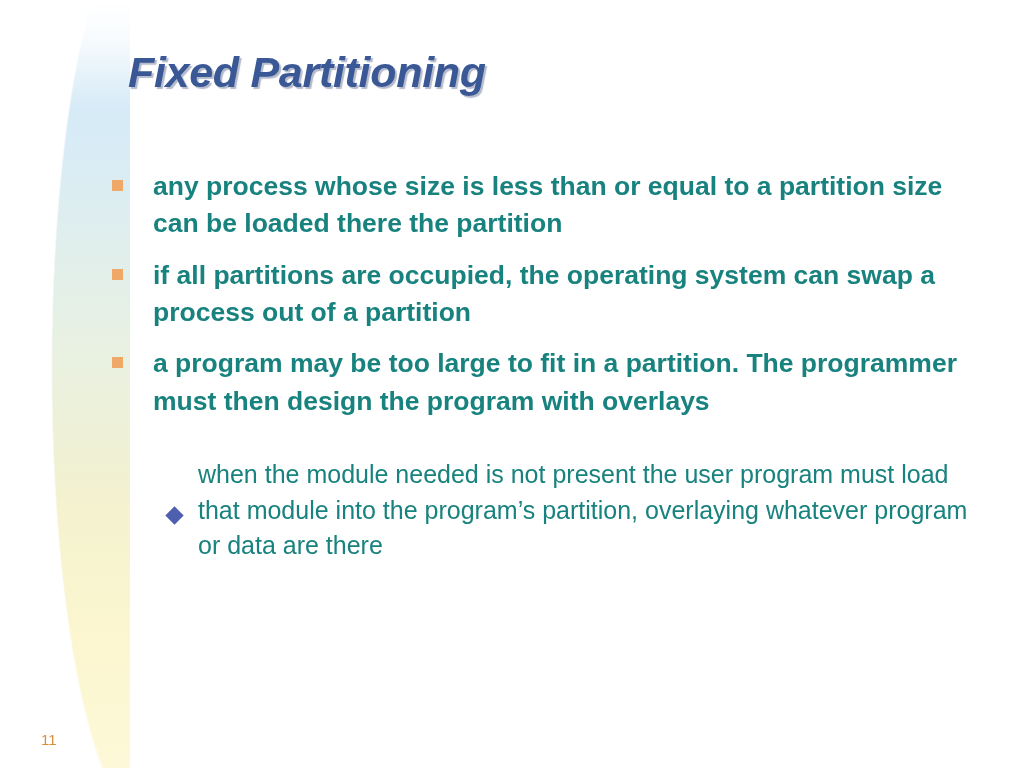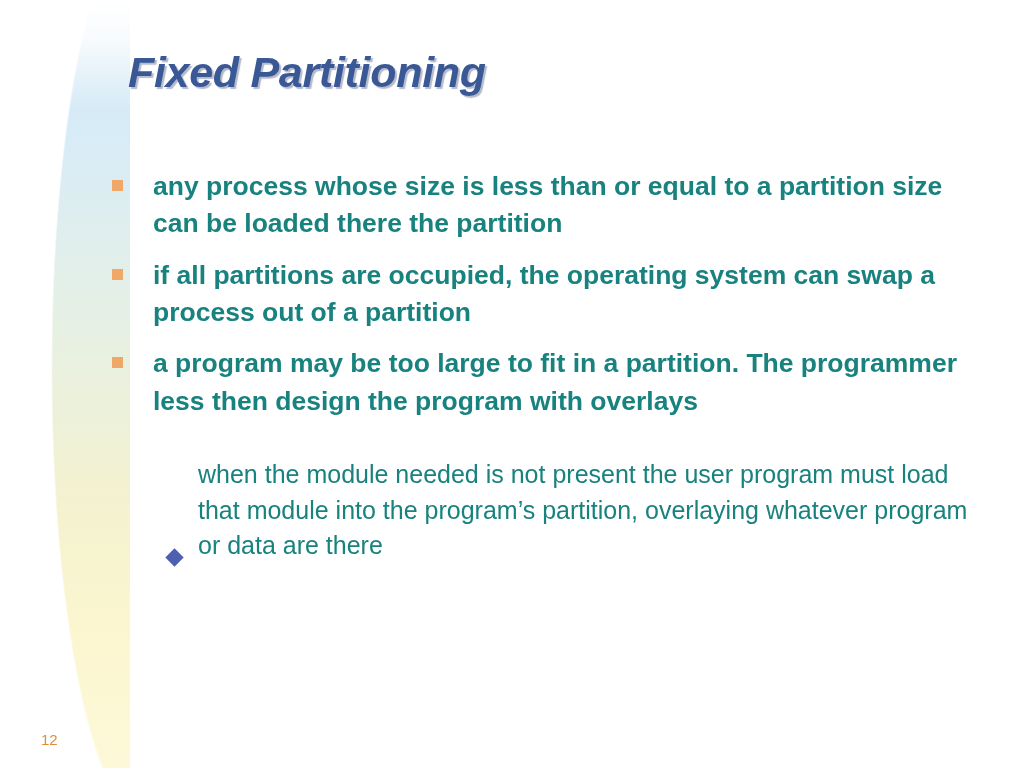--- a/index.html
+++ b/index.html
@@ -81,21 +81,21 @@
     line-height: 1.41;
     max-width: 830px;
   }
 
   .sub-list {
     margin-top: 6px;
     margin-left: 60px;
   }
   .l2-item {
     display: flex;
-    align-items: flex-end;
+    align-items: center;
     margin-top: 37px;
   }
   .l2-bullet {
     flex: 0 0 auto;
     width: 13px;
     height: 13px;
     background: #4f5fb0;
     transform: rotate(45deg);
     margin: 11px 17px 0 4px;
   }
@@ -133,27 +133,27 @@
       <div class="l1-text">any process whose size is less than or equal to a partition size can be loaded there the partition</div>
     </div>
 
     <div class="l1-item">
       <span class="l1-bullet"></span>
       <div class="l1-text">if all partitions are occupied, the operating system can swap a process out of a partition</div>
     </div>
 
     <div class="l1-item">
       <span class="l1-bullet"></span>
-      <div class="l1-text">a program may be too large to fit in a partition. The programmer less then design the program with overlays</div>
+      <div class="l1-text">a program may be too large to fit in a partition. The programmer must then design the program with overlays</div>
     </div>
 
     <div class="sub-list">
       <div class="l2-item">
         <span class="l2-bullet"></span>
         <div class="l2-text">when the module needed is not present the user program must load that module into the program’s partition, overlaying whatever program or data are there</div>
       </div>
     </div>
 
   </div>
 
-  <div class="page-number">12</div>
+  <div class="page-number">11</div>
 
 </div>
 
 </body></html>

